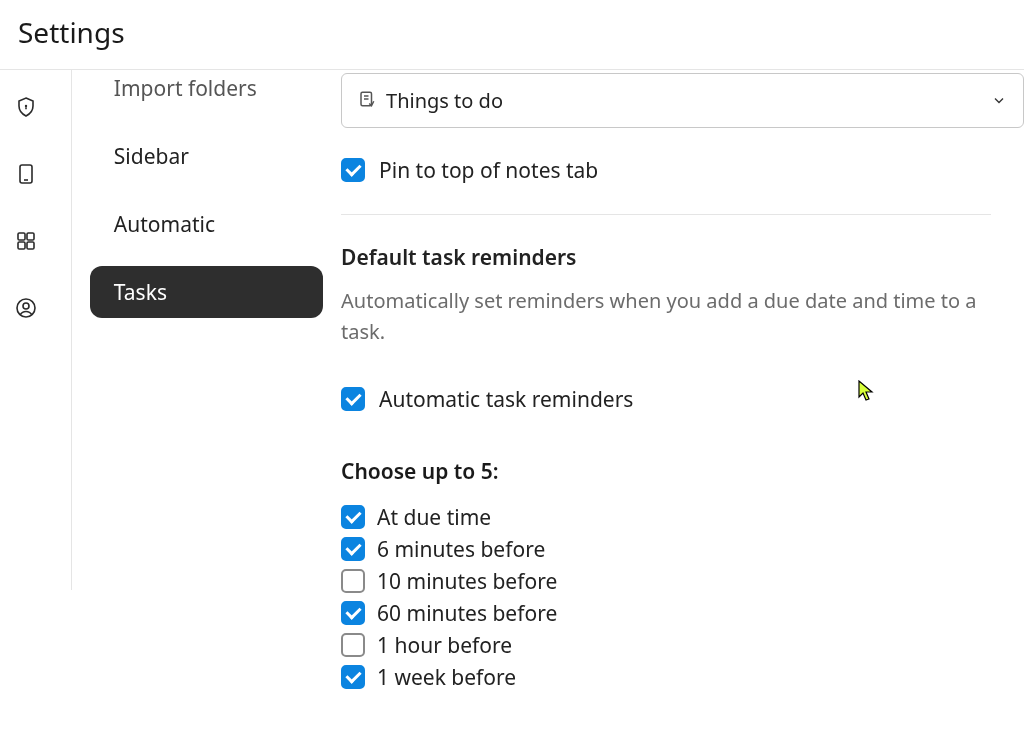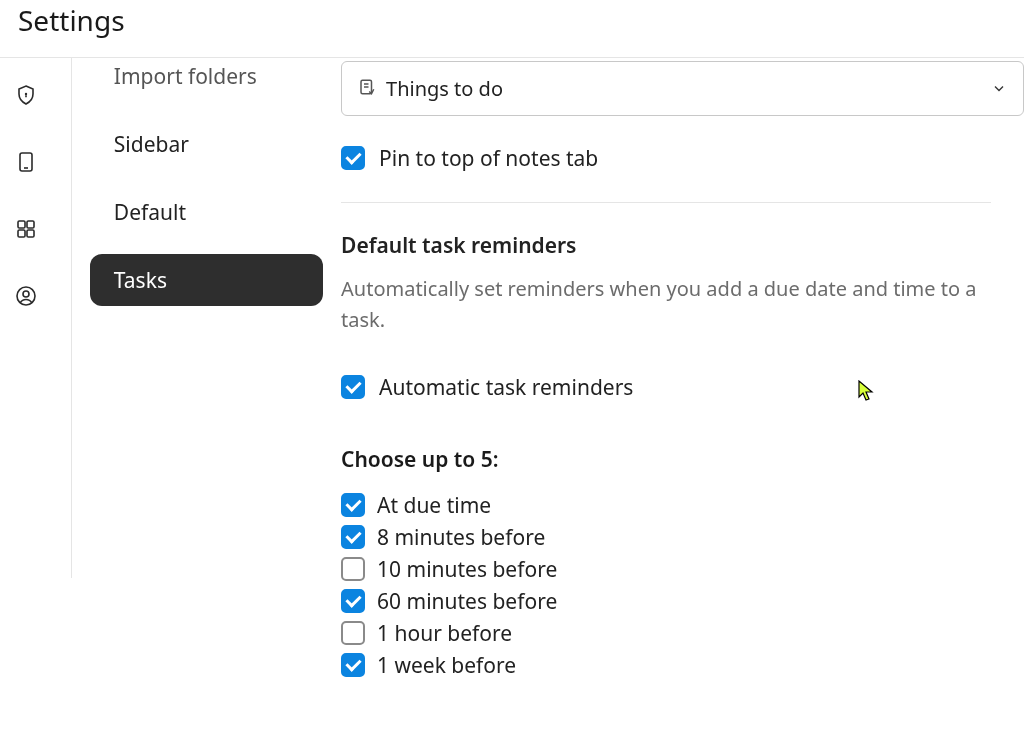--- a/index.html
+++ b/index.html
@@ -5,21 +5,21 @@
   * { box-sizing: border-box; margin: 0; padding: 0; }
   body {
     font-family: "Segoe UI", -apple-system, system-ui, sans-serif;
     background: #fff;
     color: #1a1a1a;
     width: 1024px;
     height: 733px;
     overflow: hidden;
   }
   .header {
-    padding: 1px 18px 18px 18px;
+    padding: 13px 18px 18px 18px;
     border-bottom: 1px solid #e5e5e5;
   }
   .header h1 {
     font-size: 28px;
     font-weight: 400;
   }
   .body {
     display: flex;
     height: calc(100% - 70px);
   }
@@ -178,21 +178,21 @@
           <path d="M6 19c1.5-2.5 4-3.5 6-3.5s4.5 1 6 3.5"></path>
         </svg>
     </span>
   </div>
 
   <div class="divider-v"></div>
 
   <div class="subnav">
     <div class="subnav-item cut">Import folders</div>
     <div class="subnav-item">Sidebar</div>
-    <div class="subnav-item">Default</div>
+    <div class="subnav-item">Automatic</div>
     <div class="subnav-item active">Tasks</div>
   </div>
 
   <div class="main">
 
     <div class="select-box">
       <span>
         <svg width="18" height="18" viewBox="0 0 24 24" stroke="#555" fill="none" stroke-width="2">
             <rect x="4" y="3" width="14" height="18" rx="2"></rect>
             <line x1="8" y1="8" x2="14" y2="8"></line>
@@ -225,21 +225,21 @@
 
     <div class="choose-title">Choose up to 5:</div>
 
     <div class="reminder-list">
       <div class="check-row tight">
         <span class="checkbox checked"></span>
         <span class="label-lg">At due time</span>
       </div>
       <div class="check-row tight">
         <span class="checkbox checked"></span>
-        <span class="label-lg">8 minutes before</span>
+        <span class="label-lg">6 minutes before</span>
       </div>
       <div class="check-row tight">
         <span class="checkbox"></span>
         <span class="label-lg">10 minutes before</span>
       </div>
       <div class="check-row tight">
         <span class="checkbox checked"></span>
         <span class="label-lg">60 minutes before</span>
       </div>
       <div class="check-row tight">

